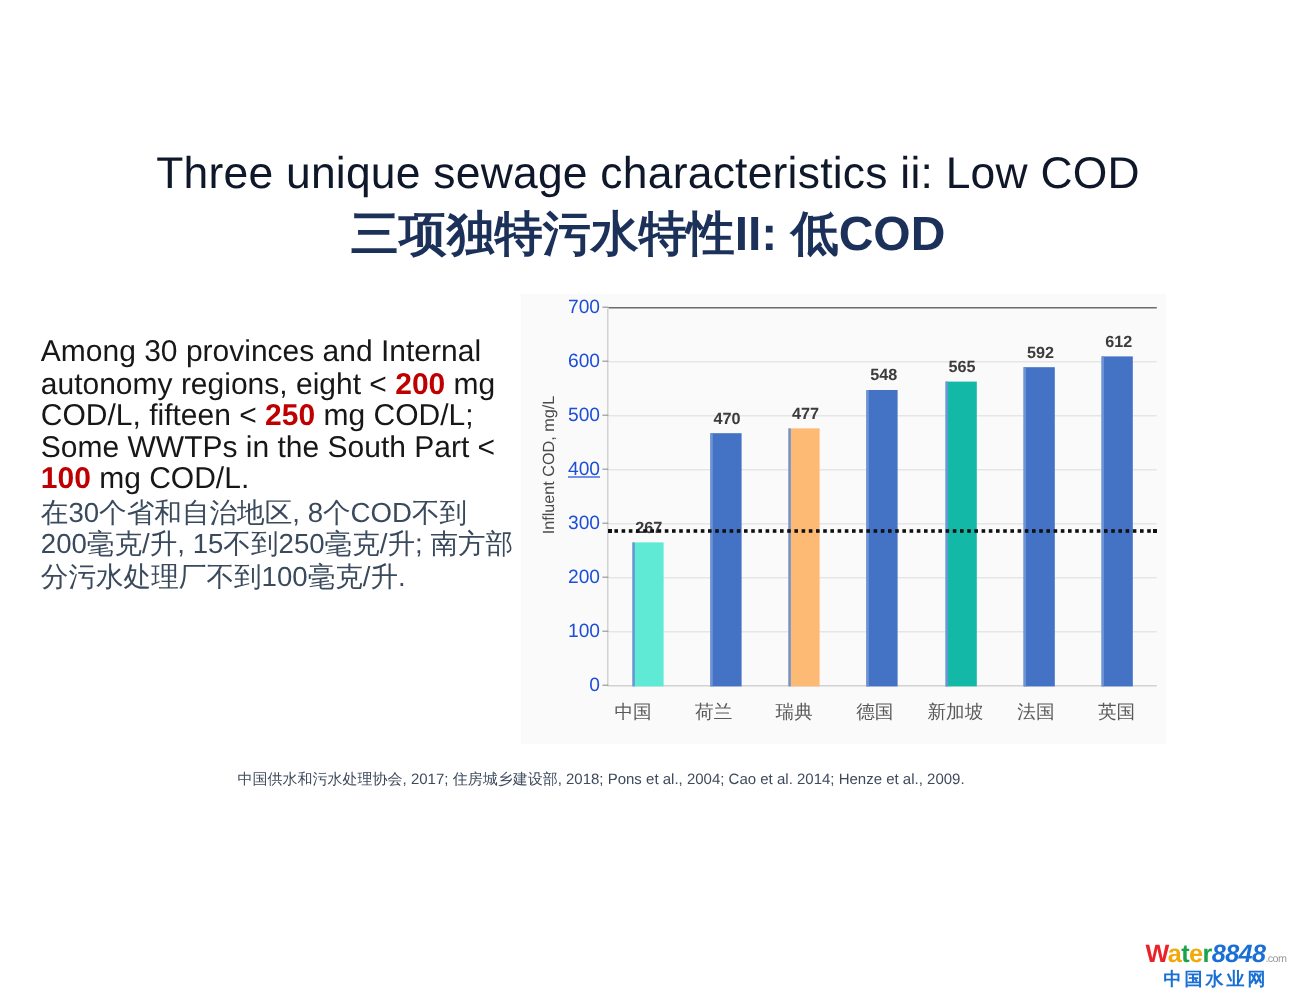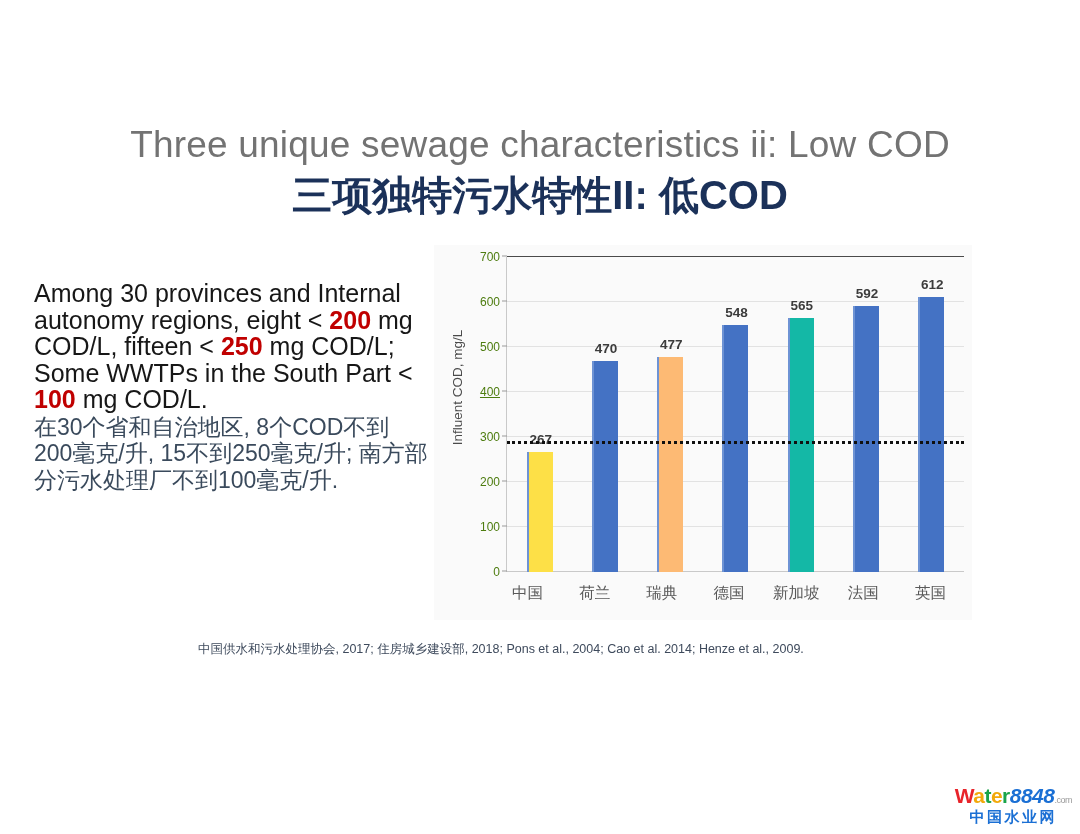--- a/index.html
+++ b/index.html
@@ -19,21 +19,21 @@
   #slide-title-block {
     position: absolute;
     top: 122px;
     left: 0;
     width: 1080px;
     text-align: center;
   }
   #title-en {
     font-size: 37px;
     line-height: 46px;
-    color: #737373;
+    color: #0f172a;
     font-weight: 400;
     letter-spacing: 0.2px;
     white-space: nowrap;
     text-align: center;
   }
   #title-zh {
     font-size: 40px;
     line-height: 50px;
     color: #1b3159;
     font-weight: 700;
@@ -102,22 +102,22 @@
     right: 0;
     height: 0;
     border-top: 1px solid #e2e2e2;
   }
   .gridline.top-rule { border-top: 1.4px solid #4a4a4a; }
   .gridline.baseline { border-top: 1.2px solid #c9c9c9; }
   .ytick-label {
     position: absolute;
     right: calc(100% + 7px);
     transform: translateY(-50%);
-    font-size: 12px;
-    color: #4d7c0f;
+    font-size: 16px;
+    color: #1d4ed8;
     white-space: nowrap;
   }
   .ytick-mark {
     position: absolute;
     right: 100%;
     width: 5px;
     height: 0;
     border-top: 1.2px solid #9a9a9a;
     transform: translateY(-0.5px);
   }
@@ -264,21 +264,21 @@
           <div class="gridline" style="bottom: 85.7143%;"></div>
           <div class="ytick-label" style="bottom: 85.7143%; transform: translateY(50%);">600</div>
           <div class="ytick-mark" style="bottom: 85.7143%;"></div>
           <div class="gridline top-rule" style="bottom: 100%;"></div>
           <div class="ytick-label" style="bottom: 100%; transform: translateY(50%);">700</div>
           <div class="ytick-mark" style="bottom: 100%;"></div>
         </div>
 
       <div id="bars-layer">
           <div class="bar-slot">
-            <div class="bar" style="height: 38.1429%; background: #fde047;">
+            <div class="bar" style="height: 38.1429%; background: #5eead4;">
               <div class="bar-value">267</div>
             </div>
           </div>
           <div class="bar-slot">
             <div class="bar" style="height: 67.1429%; background: rgb(68, 114, 196);">
               <div class="bar-value">470</div>
             </div>
           </div>
           <div class="bar-slot">
             <div class="bar" style="height: 68.1429%; background: #fdba74;">

